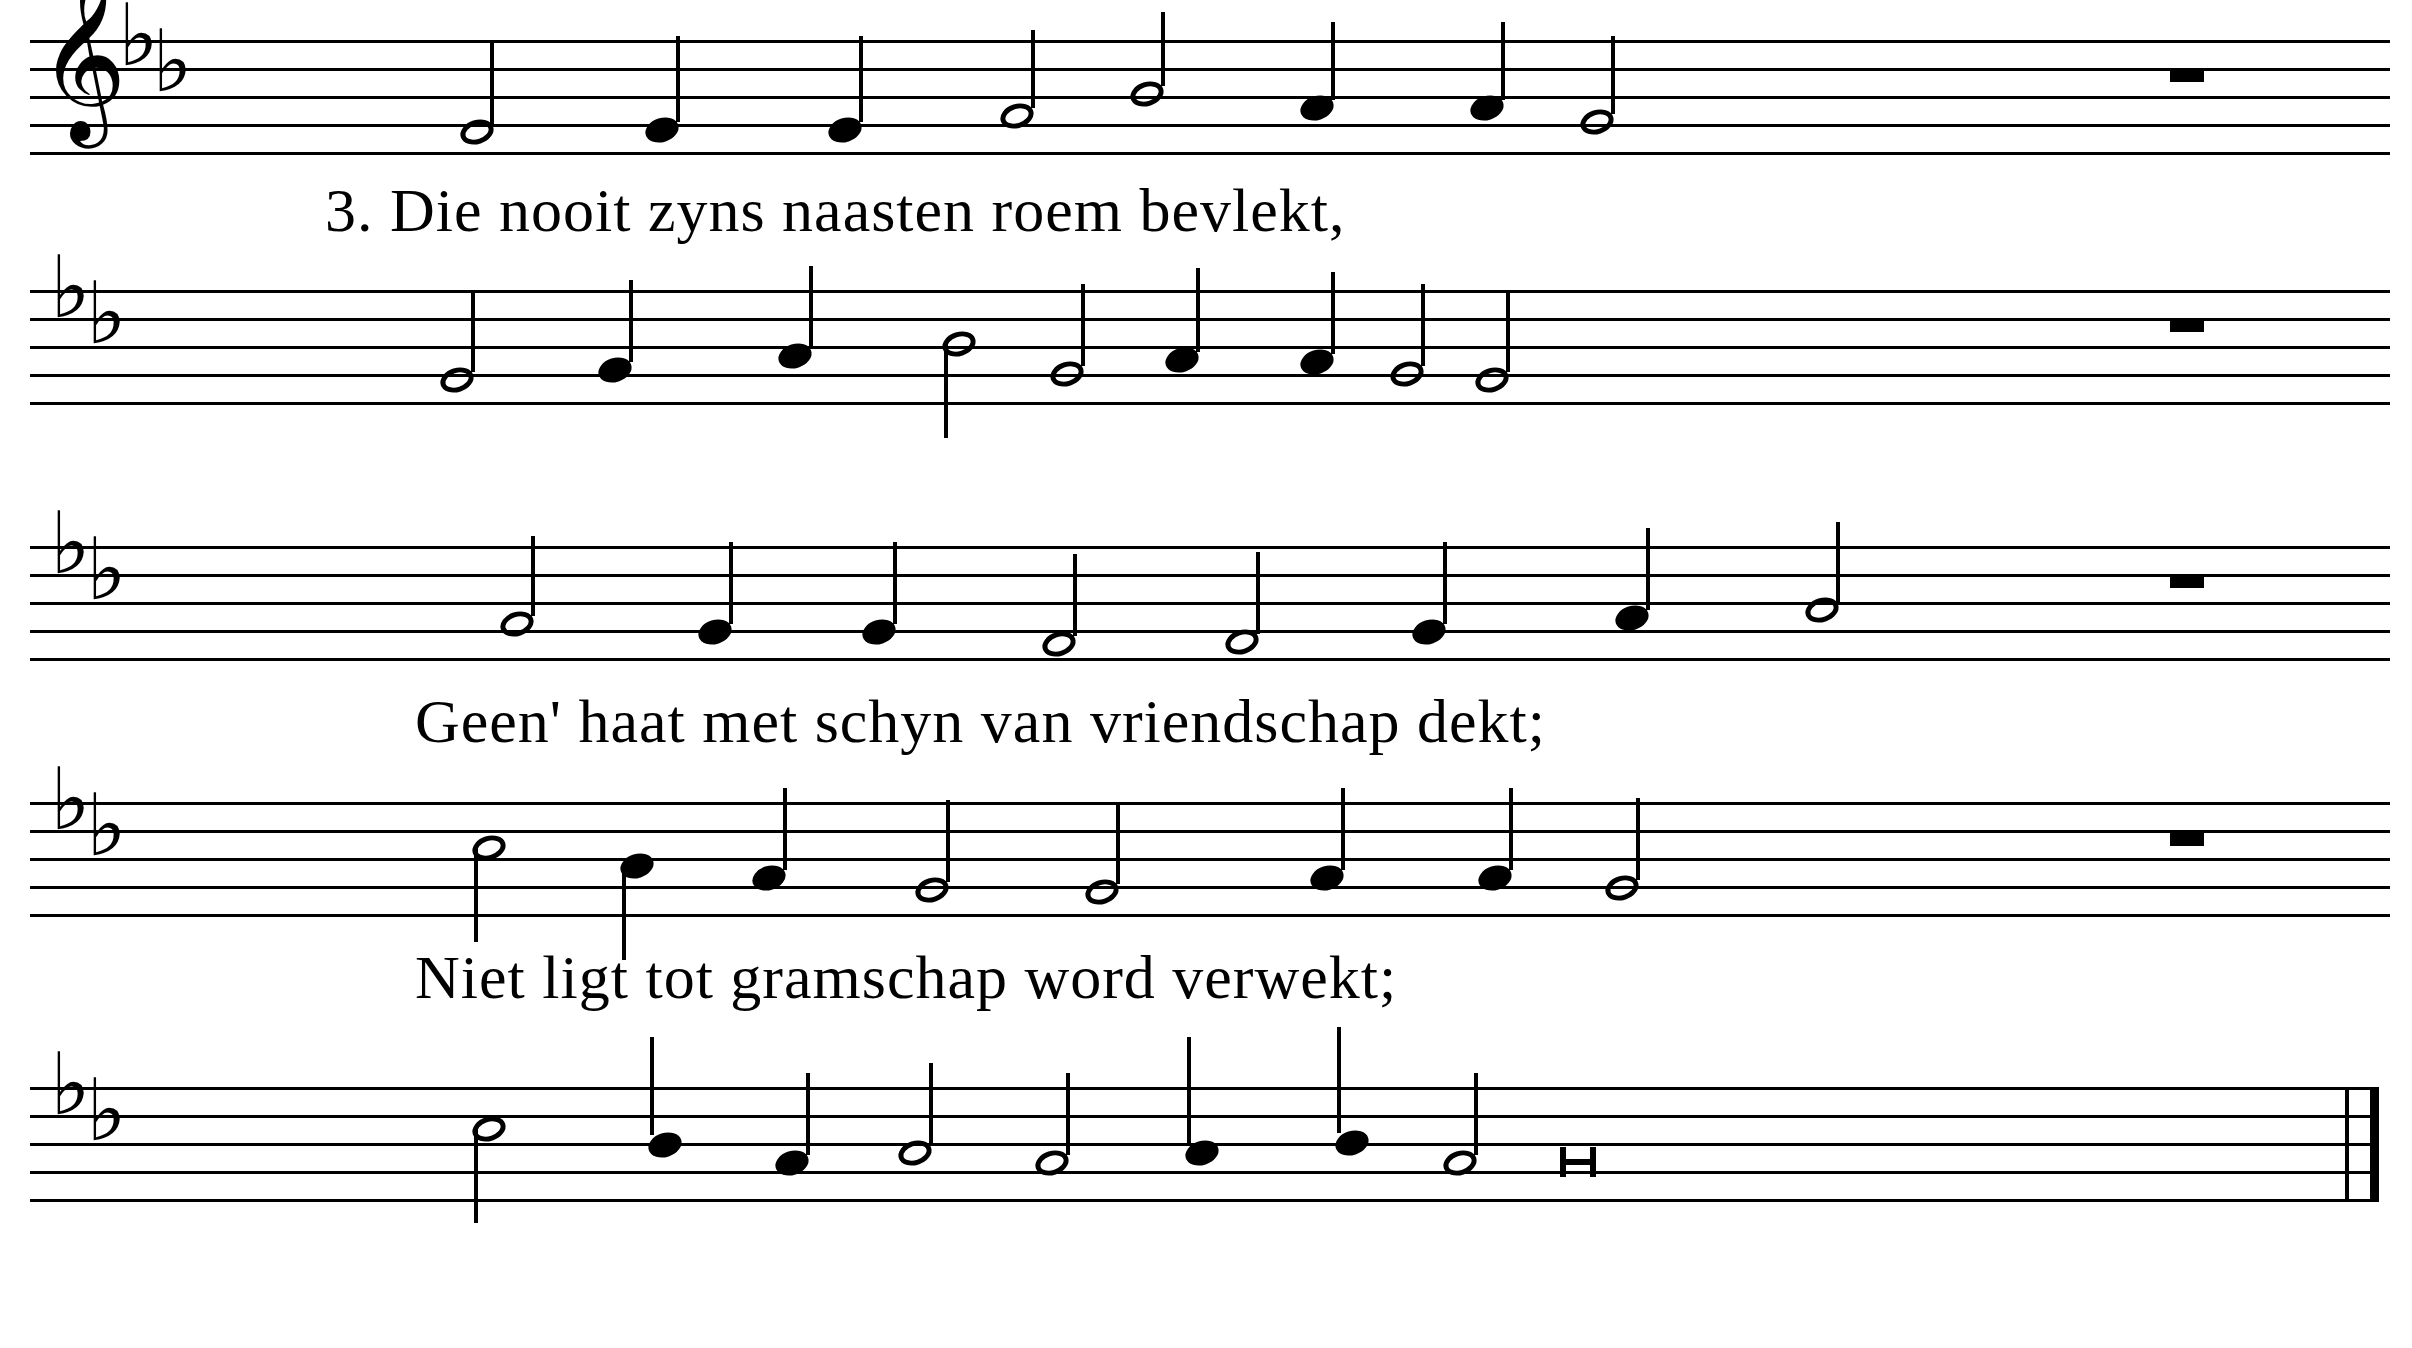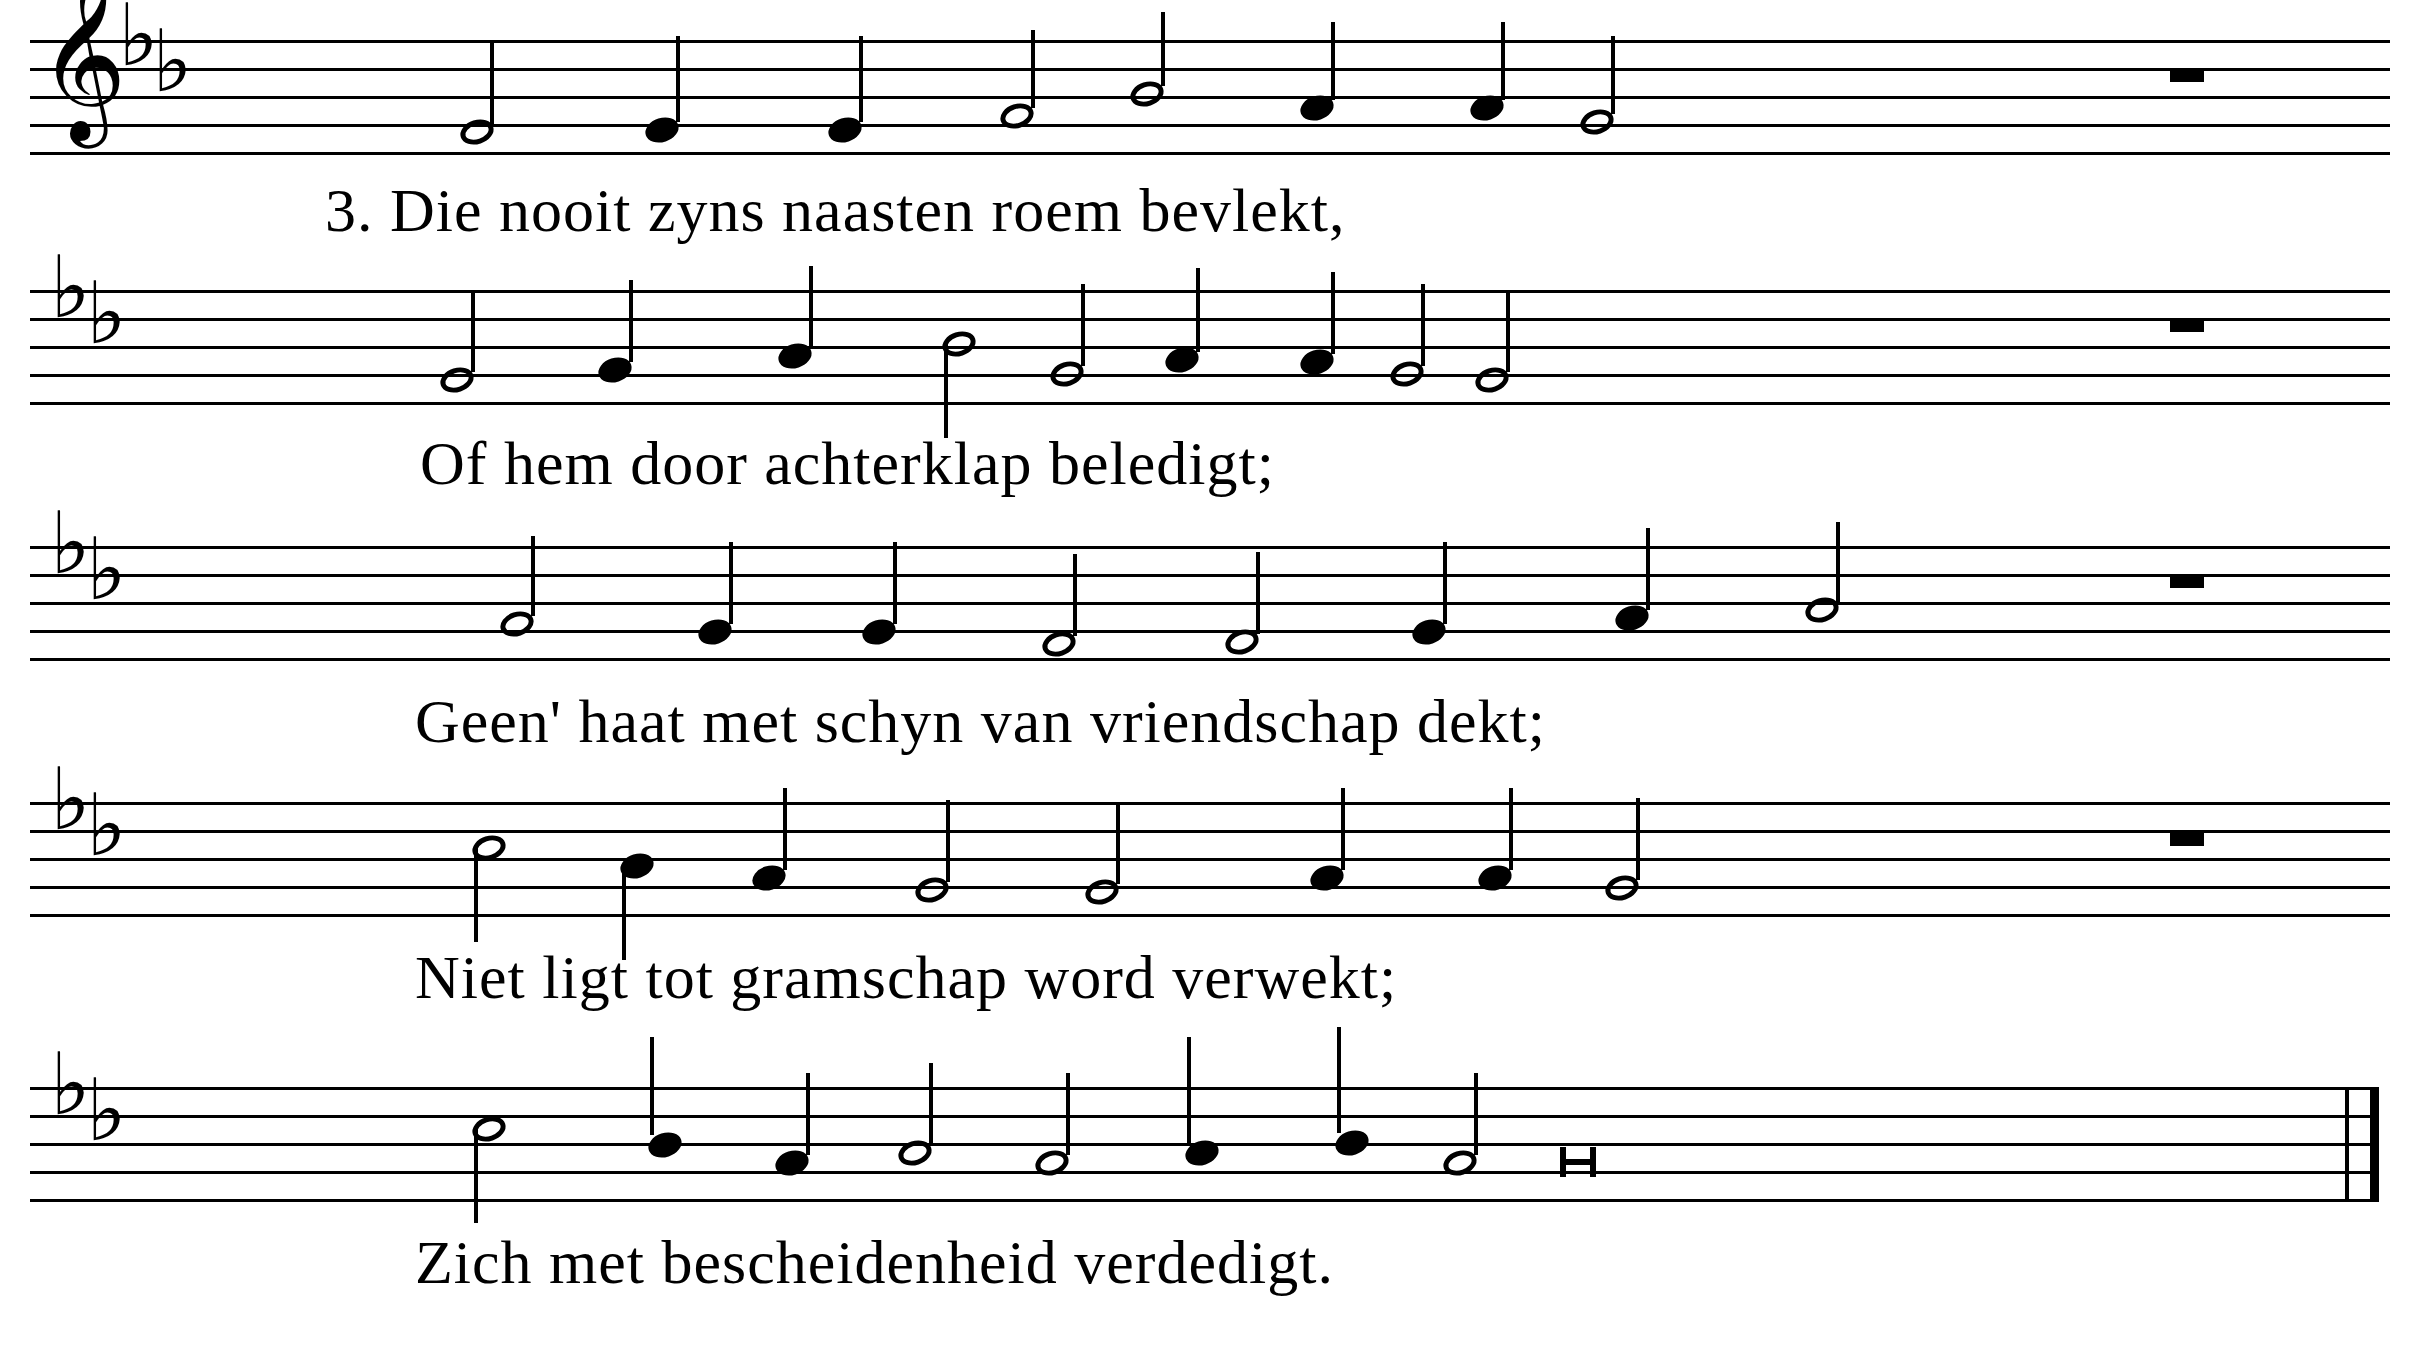--- a/index.html
+++ b/index.html
@@ -198,21 +198,20 @@
       <div class="stem" style="left:1331px; top:14px; height:82px;"></div>
 
       <div class="note hollow" style="left:1390px; top:104px;"></div>
       <div class="stem" style="left:1421px; top:26px; height:82px;"></div>
 
       <div class="note hollow" style="left:1475px; top:110px;"></div>
       <div class="stem" style="left:1506px; top:32px; height:82px;"></div>
 
       <div class="rest" style="left:2170px; top:60px;"></div>
     </div>
-    <div class="lyric" style="left:420px; top:170px;">Of hem door achterklap beledigt;</div>
   </div>
 
   <div class="system" style="top:514px;">
     <div class="stafframe">
       <div class="staffline" style="left:30px; top:32px;  width:2360px;"></div>
       <div class="staffline" style="left:30px; top:60px;  width:2360px;"></div>
       <div class="staffline" style="left:30px; top:88px;  width:2360px;"></div>
       <div class="staffline" style="left:30px; top:116px; width:2360px;"></div>
       <div class="staffline" style="left:30px; top:144px; width:2360px;"></div>
 
@@ -321,16 +320,15 @@
       <div class="stem" style="left:1337px; top:-28px; height:106px;"></div>
 
       <div class="note hollow" style="left:1443px; top:96px;"></div>
       <div class="stem" style="left:1474px; top:18px; height:82px;"></div>
 
       <div class="fermata-rest" style="left:1560px; top:92px;"></div>
 
       <div class="barline" style="left:2345px; top:32px; height:115px;"></div>
       <div class="barline thick" style="left:2370px; top:32px; height:115px;"></div>
     </div>
-    <div class="lyric" style="left:415px; top:172px;">Zich met bescheidenheid verdedigt.</div>
   </div>
 
 </div>
 
 </body></html>

